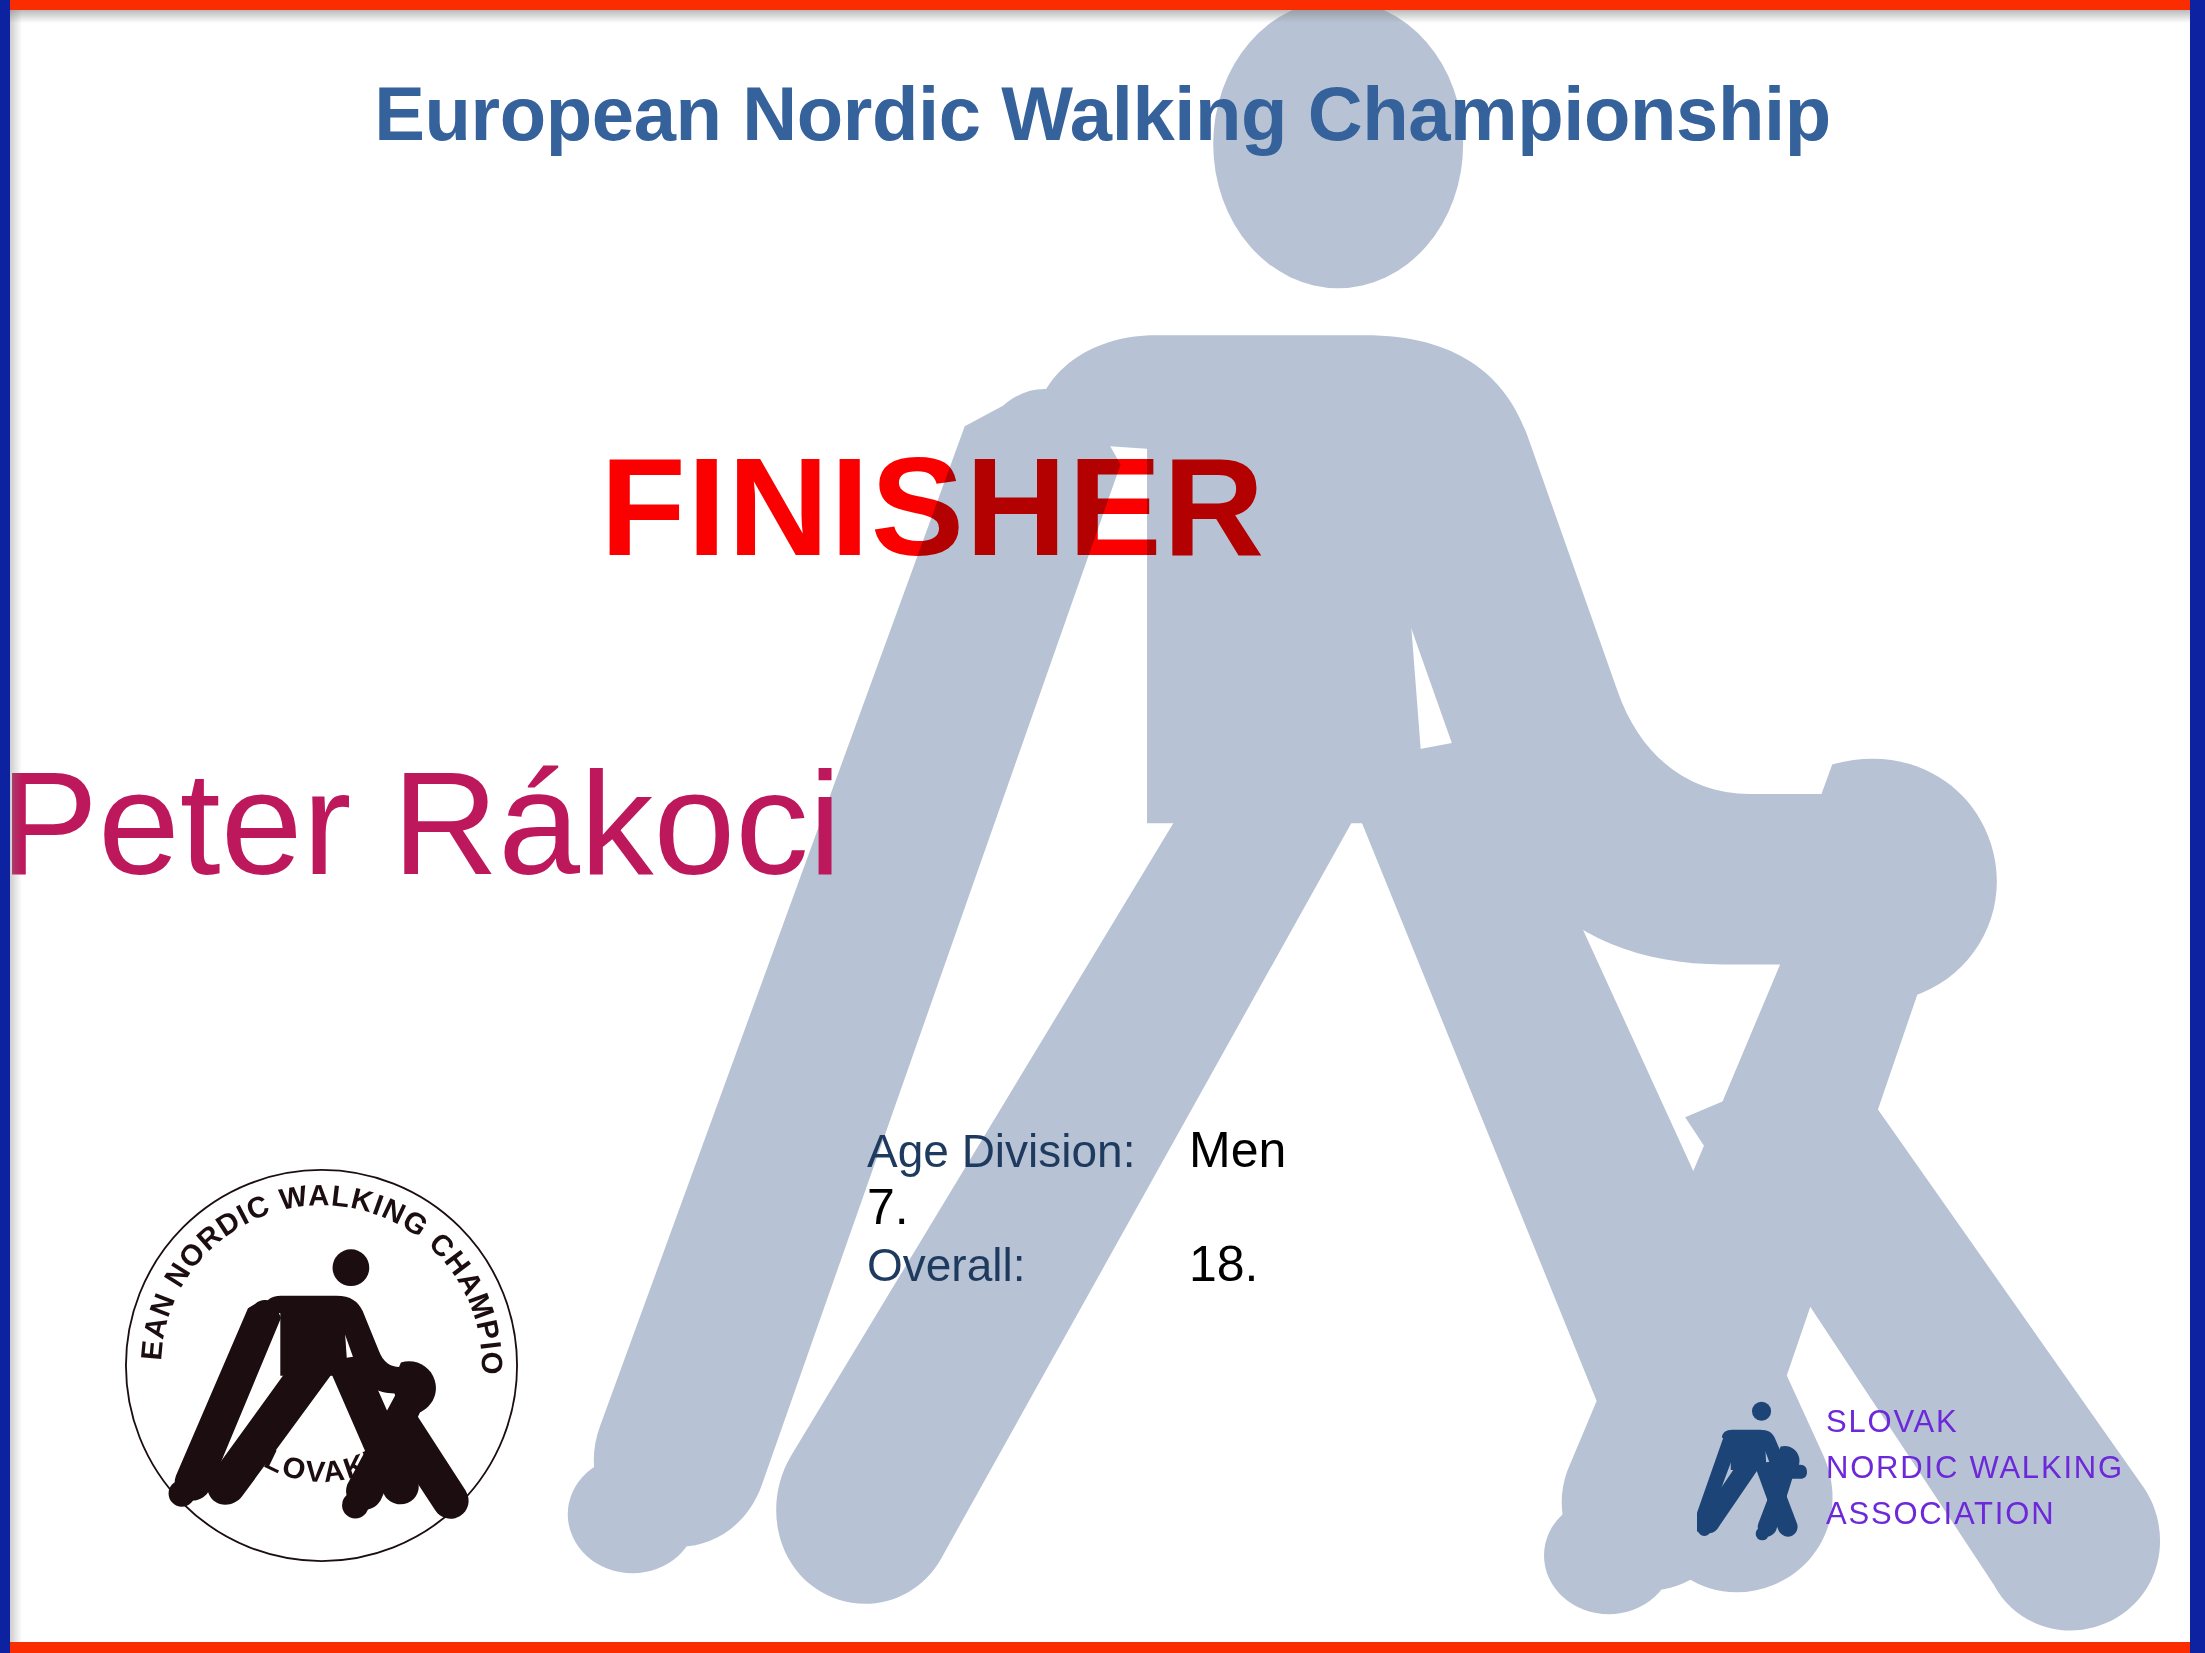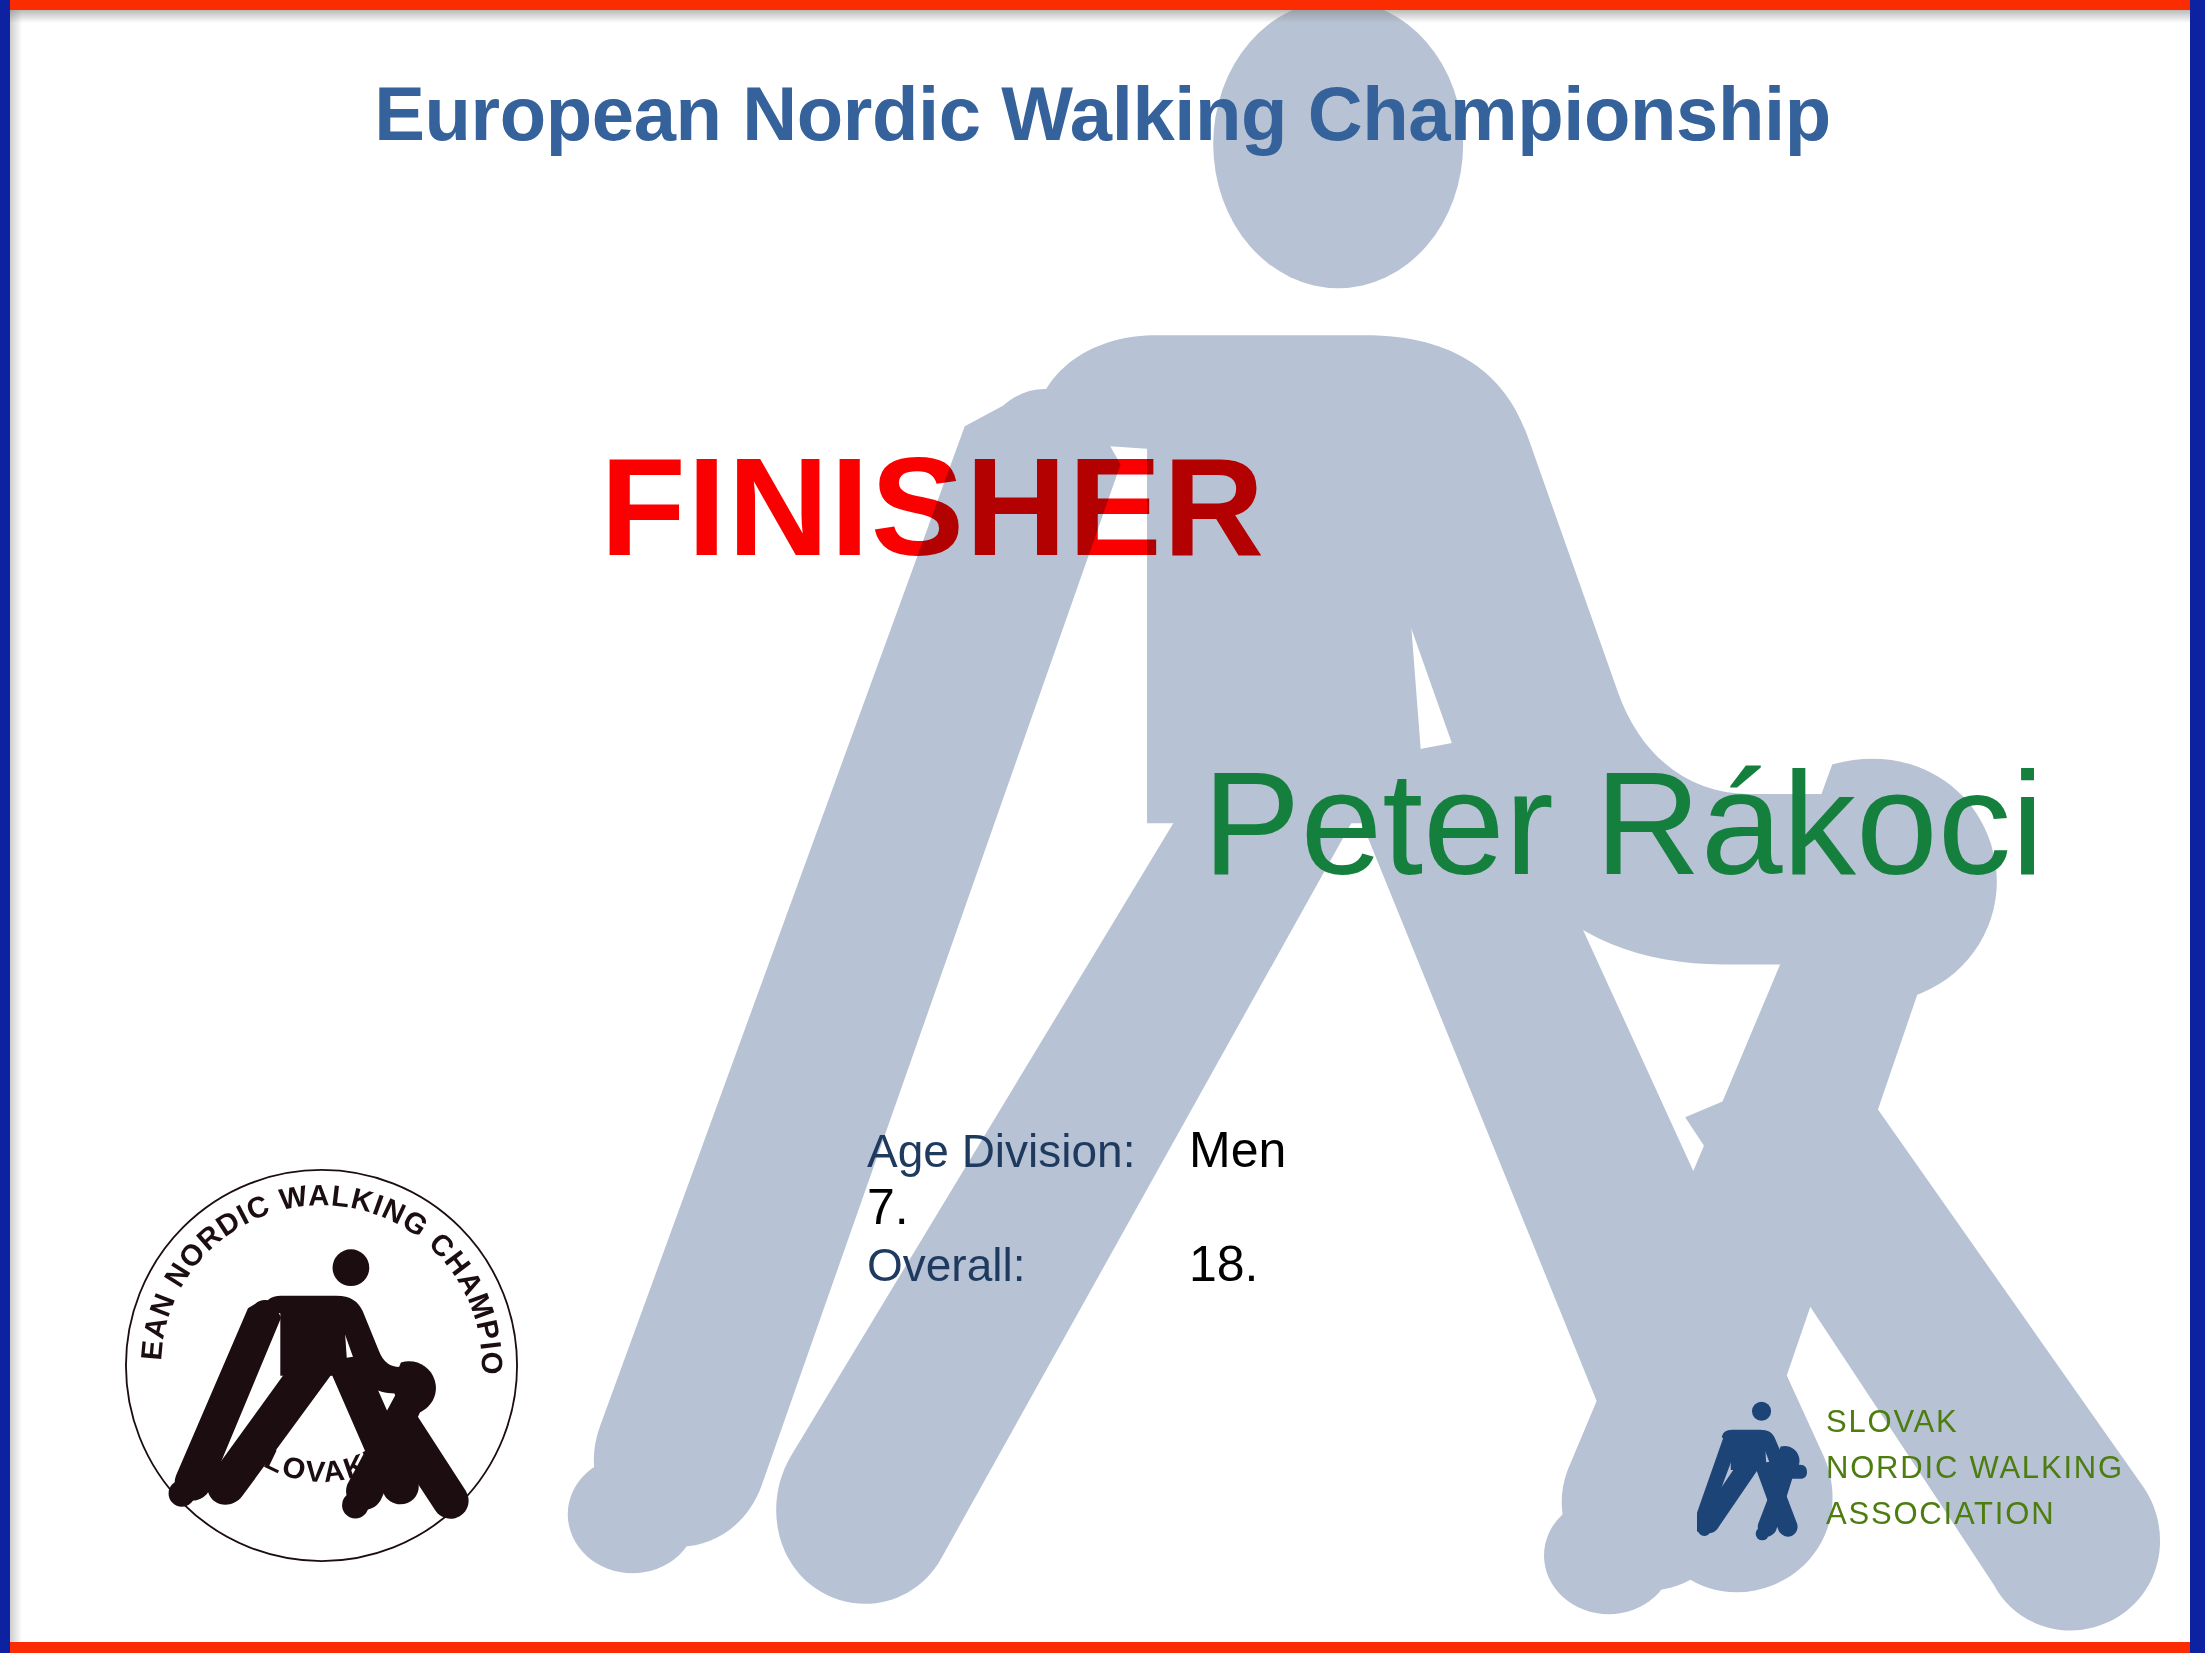--- a/index.html
+++ b/index.html
@@ -121,24 +121,24 @@
     z-index: 12;
     white-space: nowrap;
   }
 
   
   .athlete-name {
     position: absolute;
     left: 0;
     top: 739px;
     width: 2044px;
-    text-align: right;
+    text-align: left;
     font-size: 147px;
     font-weight: normal;
-    color: #15803d;
+    color: #be185d;
     z-index: 11;
     white-space: nowrap;
   }
 
   
   .results {
     position: absolute;
     left: 867px;
     top: 1121px;
     z-index: 15;
@@ -181,21 +181,21 @@
     display: flex;
     align-items: center;
   }
   .assoc-mark {
     width: 110px;
     height: 147px;
     flex: none;
   }
   .assoc-text {
     margin-left: 19px;
-    color: #4d7c0f;
+    color: #6d28d9;
     font-size: 31px;
     line-height: 1.48;
     letter-spacing: 1.8px;
     white-space: nowrap;
   }
 </style>
 </head>
 <body>
 
 <div class="certificate">

